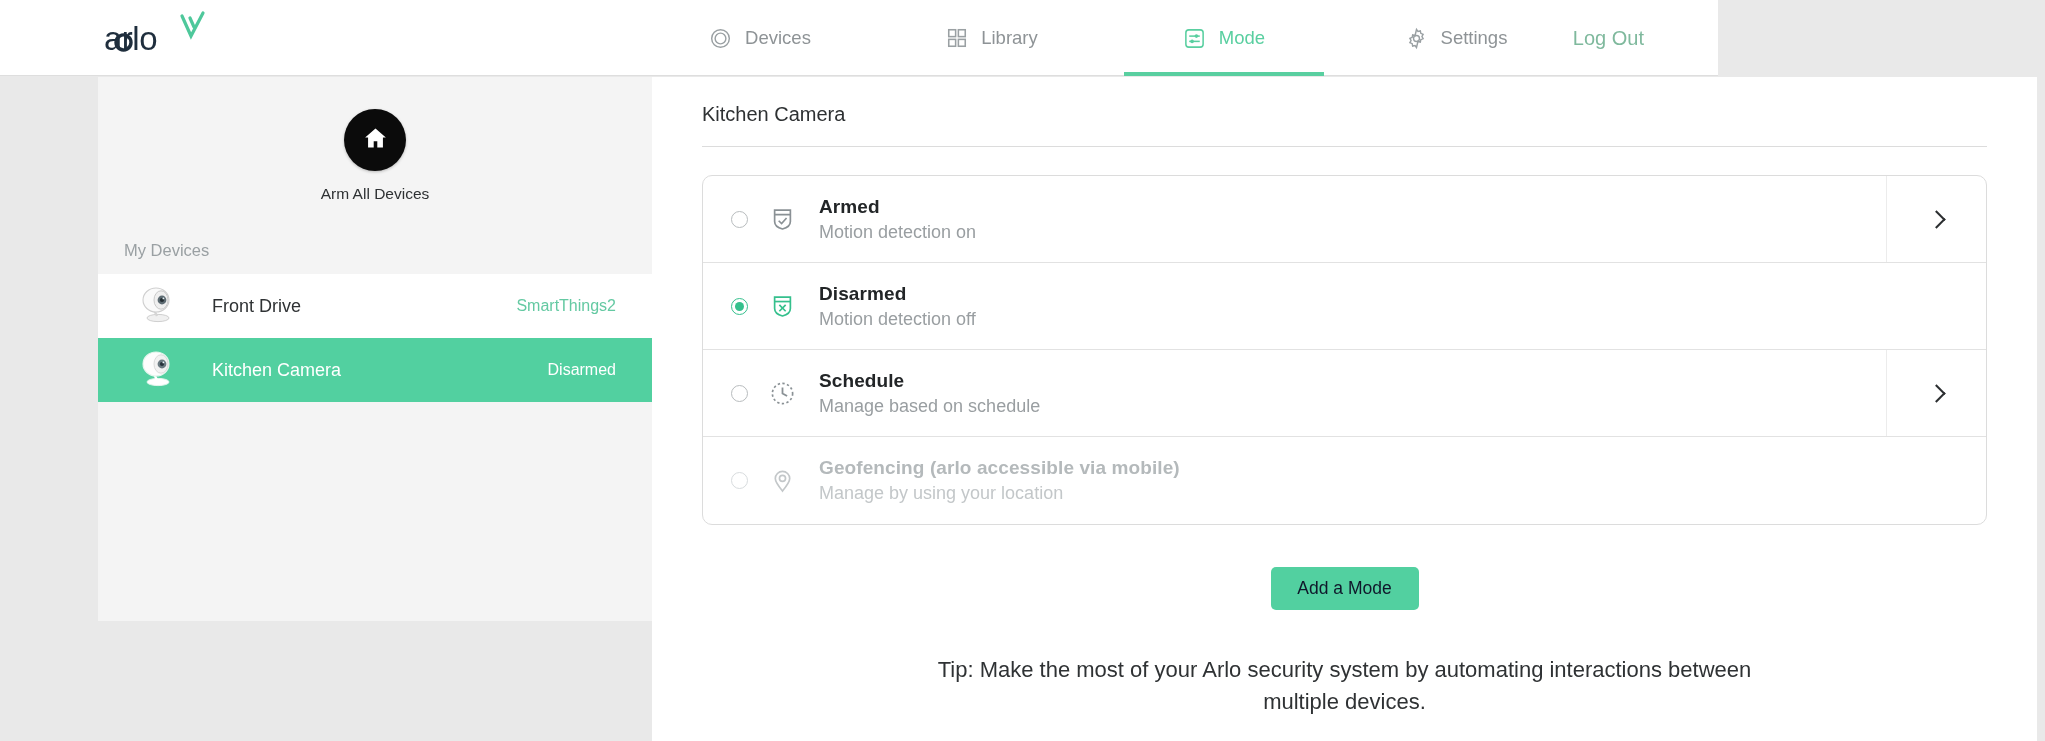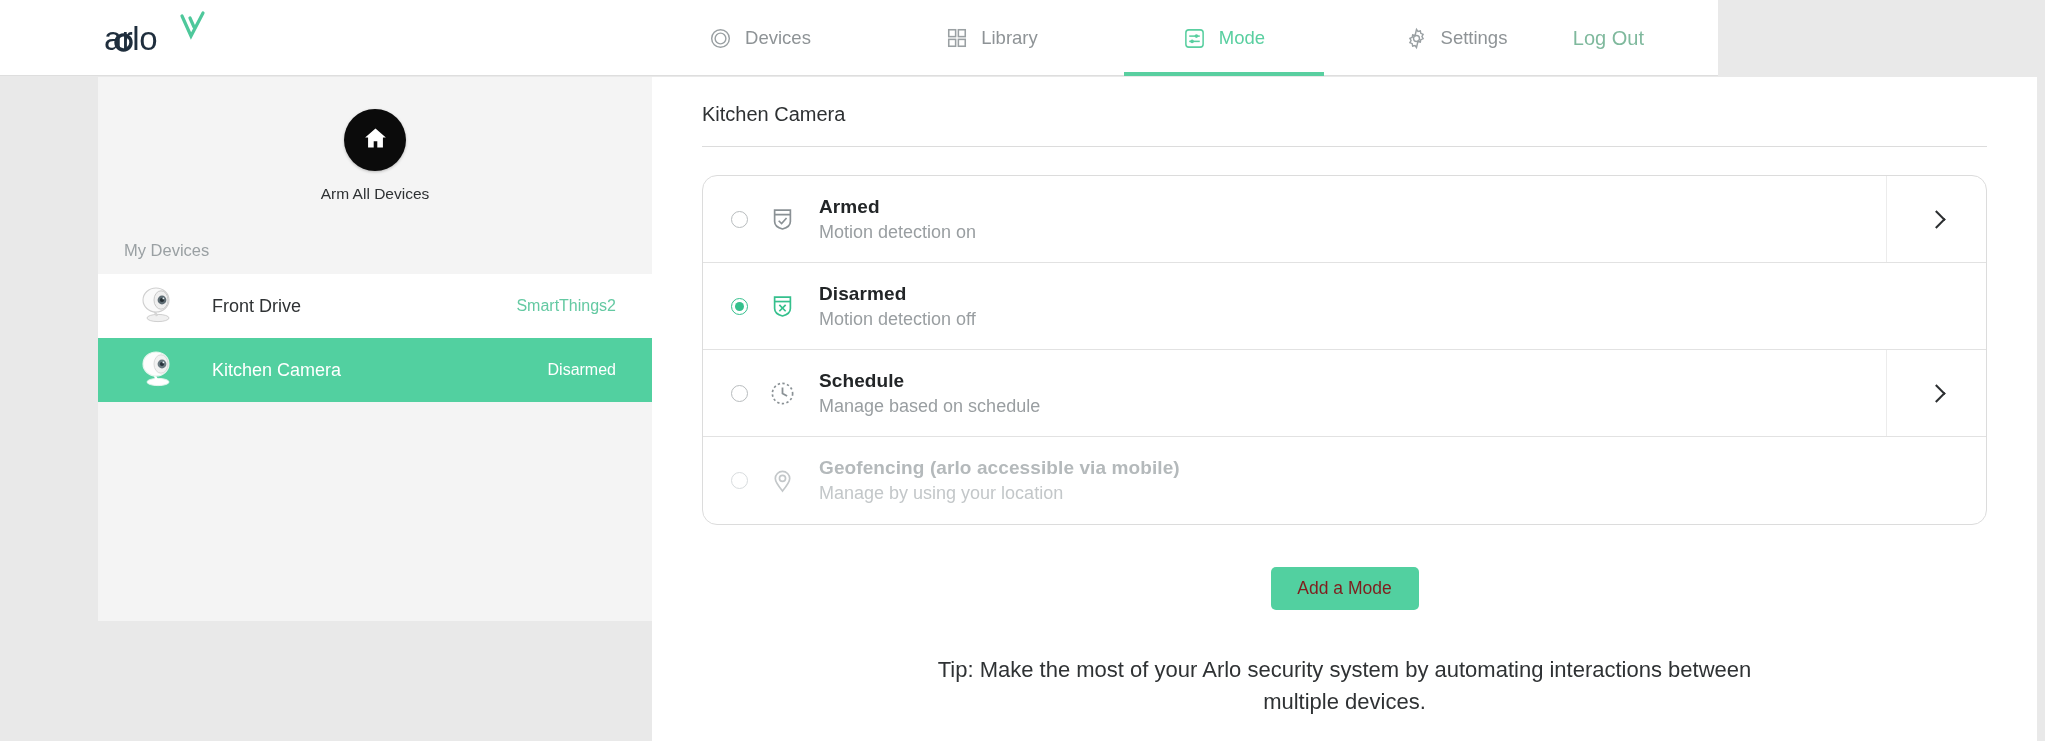--- a/index.html
+++ b/index.html
@@ -105,21 +105,21 @@
   }
   .main-title {
     margin: 26px 0 0 50px; font-size: 20px; color: #2e3133;
   }
   .main-rule {
     margin: 20px 50px 0 50px; height: 1px; background: #dcdcdc;
   }
 
   .modecard {
     margin: 28px 50px 0 50px;
-    border: 1px solid #dcdcdc; border-radius: 15px;
+    border: 1px solid #dcdcdc; border-radius: 10px;
     overflow: hidden;
   }
   .moderow {
     height: 87px; display: flex; align-items: center;
     padding: 0 0 0 28px;
     border-bottom: 1px solid #e2e2e2;
     cursor: pointer; position: relative;
   }
   .moderow:last-child { border-bottom: none; }
   .radio {
@@ -150,21 +150,21 @@
   .chev {
     width: 13px; height: 13px;
     border-top: 2.6px solid #2b2e30; border-right: 2.6px solid #2b2e30;
     transform: rotate(45deg);
   }
   .chevspacer { width: 100px; }
 
   .addbtn {
     display: block; margin: 42px auto 0 auto;
     width: 148px; height: 43px;
-    background: #52d0a0; color: #7f1d1d;
+    background: #52d0a0; color: #0f172a;
     border: none; border-radius: 5px;
     font-family: "Liberation Sans", sans-serif;
     font-size: 17.5px; cursor: pointer;
   }
   .tip {
     margin: 44px auto 0 auto; width: 820px; text-align: center;
     font-size: 22px; color: #2f3234; line-height: 1.45;
   }
   .learnmore {
     display: block; margin: 32px auto 0 auto; text-align: center;

